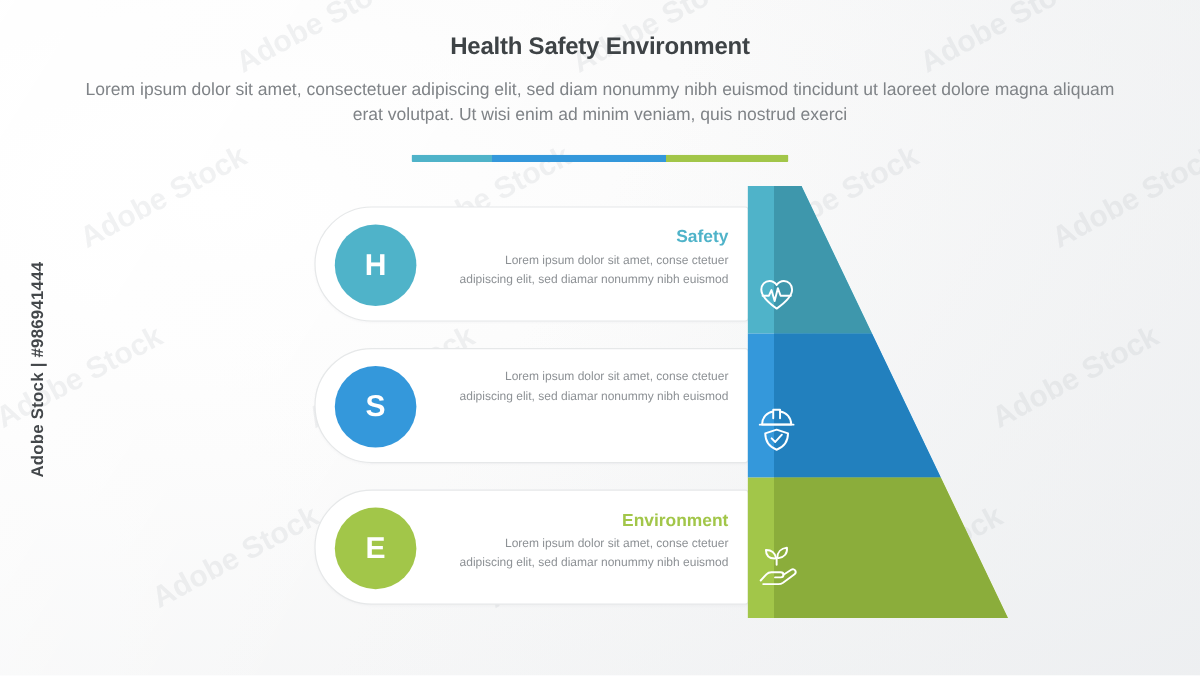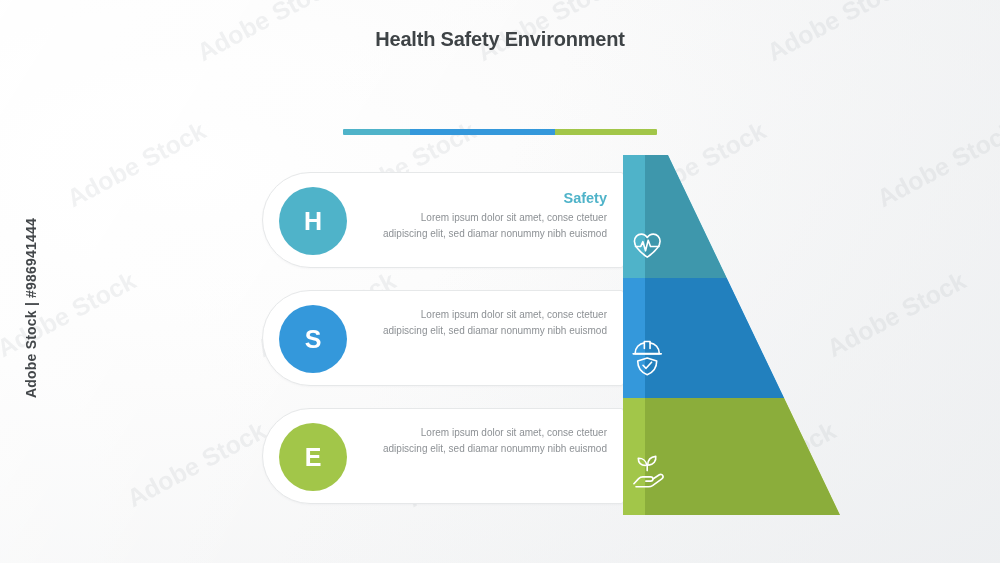--- a/index.html
+++ b/index.html
@@ -182,20 +182,21 @@
   <div class="wm-tile" style="left:-10px;  top:300px;">Adobe Stock</div>
   <div class="wm-tile" style="left:250px;  top:300px;">Adobe Stock</div>
   <div class="wm-tile" style="left:540px;  top:300px;">Adobe Stock</div>
   <div class="wm-tile" style="left:820px;  top:300px;">Adobe Stock</div>
   <div class="wm-tile" style="left:120px;  top:450px;">Adobe Stock</div>
   <div class="wm-tile" style="left:400px;  top:450px;">Adobe Stock</div>
   <div class="wm-tile" style="left:690px;  top:450px;">Adobe Stock</div>
 
   <div class="header">
     <h1 class="title">Health Safety Environment</h1>
+    <p class="subtitle">Lorem ipsum dolor sit amet, consectetuer adipiscing elit, sed diam nonummy nibh euismod tincidunt ut laoreet dolore magna aliquam erat volutpat. Ut wisi enim ad minim veniam, quis nostrud exerci</p>
   </div>
 
   <div class="accent-bar">
     <div class="accent-seg s1" id="acc0" style="background: rgb(79, 179, 201);"></div>
     <div class="accent-seg s2" id="acc1" style="background: rgb(52, 152, 219);"></div>
     <div class="accent-seg s3" id="acc2" style="background: rgb(162, 198, 73);"></div>
   </div>
 
   <div class="cards">
 
@@ -216,20 +217,21 @@
       <div class="card-body">
         <p class="card-desc">Lorem ipsum dolor sit amet, conse ctetuer adipiscing elit, sed diamar nonummy nibh euismod</p>
       </div>
     </div>
 
     <div class="card">
       <div class="card-badge" id="badge2" style="background: rgb(162, 198, 73);">
         <span>E</span>
       </div>
       <div class="card-body">
+        <div class="card-heading" id="head2" style="color: rgb(162, 198, 73);">Environment</div>
         <p class="card-desc">Lorem ipsum dolor sit amet, conse ctetuer adipiscing elit, sed diamar nonummy nibh euismod</p>
       </div>
     </div>
 
   </div>
 
   <div class="pyramid">
     <svg width="300" height="400" viewBox="0 0 300 400">
       <defs>
         <clipPath id="clipHealth">

